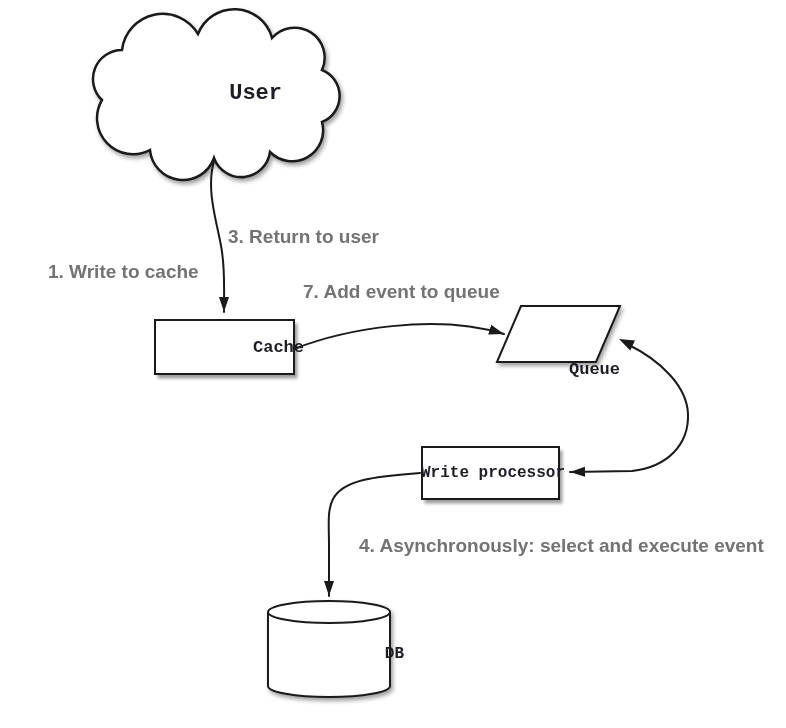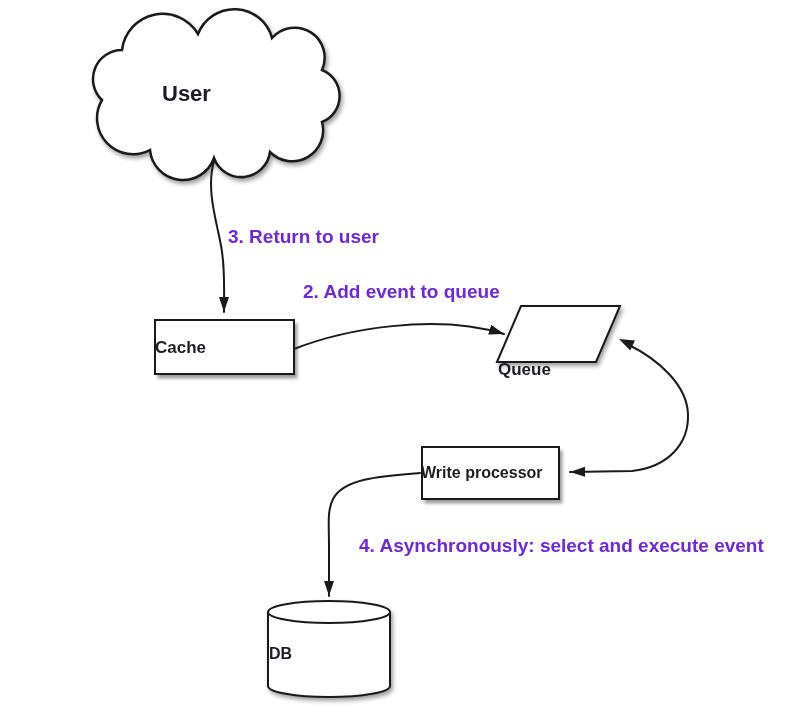--- a/index.html
+++ b/index.html
@@ -45,28 +45,28 @@
   .cache-box { left: 154px; top: 319px; width: 141px; height: 56px; }
   .ep-box    { left: 421px; top: 446px; width: 139px; height: 54px; }
 
   .lbl {
     position: absolute;
     color: #1d1d24;
     font-weight: bold;
     line-height: 1;
     white-space: nowrap;
   }
-  .node-lbl { text-align: left; }
+  .node-lbl { text-align: right; font-family: Liberation Mono, monospace; }
   .lbl-user  { left: 162px; top: 83px;  width: 120px; font-size: 22px; }
-  .lbl-cache { left: 155px; top: 339px; width: 140px; font-size: 17px; }
+  .lbl-cache { left: 155px; top: 339px; width: 140px; font-size: 17px; padding-left: 9px; }
   .lbl-queue { left: 498px; top: 326px; width: 122px; font-size: 17px; margin-top: 35px; }
   .lbl-ep    { left: 421px; top: 465px; width: 139px; font-size: 16px; }
   .lbl-db    { left: 269px; top: 646px; width: 135px; font-size: 16px; }
 
-  .note { color: #6d28d9; }
+  .note { color: #737373; }
   .note-1 { left: 48px;  top: 262px; font-size: 19px; }
   .note-3 { left: 228px; top: 227px; font-size: 19px; }
   .note-2 { left: 303px; top: 282px; font-size: 19px; }
   .note-4 { left: 359px; top: 536px; font-size: 19px; }
 </style>
 </head>
 <body>
 
 <div class="canvas">
 
@@ -113,17 +113,18 @@
 
   <div class="node-box cache-box"></div>
   <div class="node-box ep-box"></div>
 
   <div class="lbl node-lbl lbl-user">User</div>
   <div class="lbl node-lbl lbl-cache">Cache</div>
   <div class="lbl node-lbl lbl-queue">Queue</div>
   <div class="lbl node-lbl lbl-ep">Write processor</div>
   <div class="lbl node-lbl lbl-db">DB</div>
 
-  <div class="lbl note note-2">2. Add event to queue</div>
+  <div class="lbl note note-1">1. Write to cache</div>
+  <div class="lbl note note-2">7. Add event to queue</div>
   <div class="lbl note note-3">3. Return to user</div>
   <div class="lbl note note-4">4. Asynchronously: select and execute event</div>
 
 </div>
 
 </body></html>

